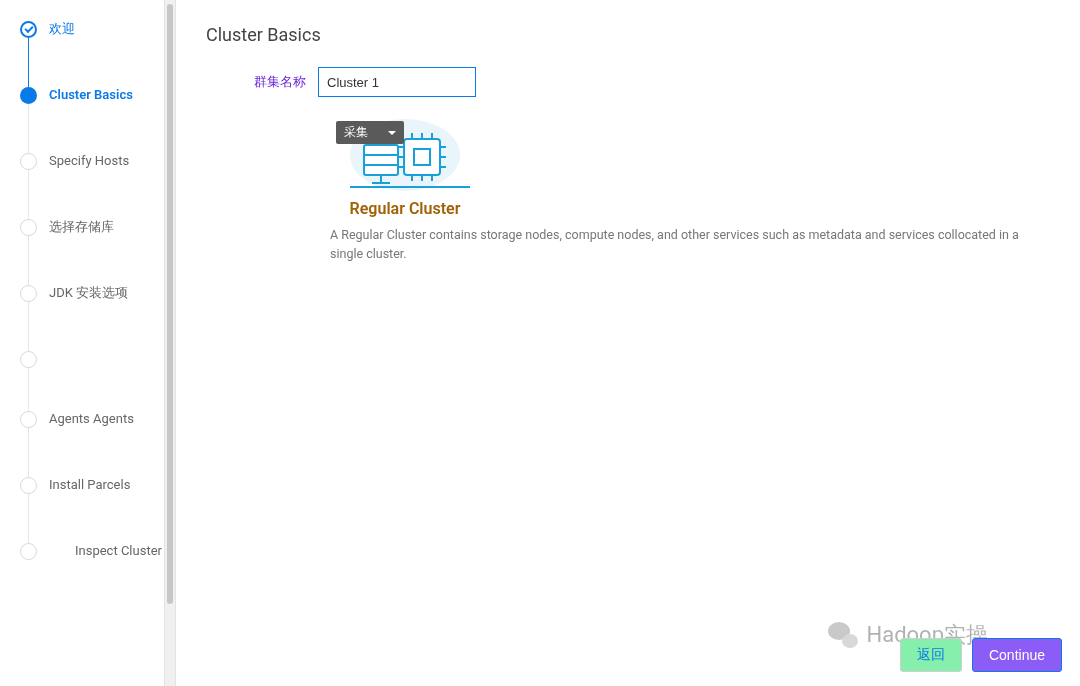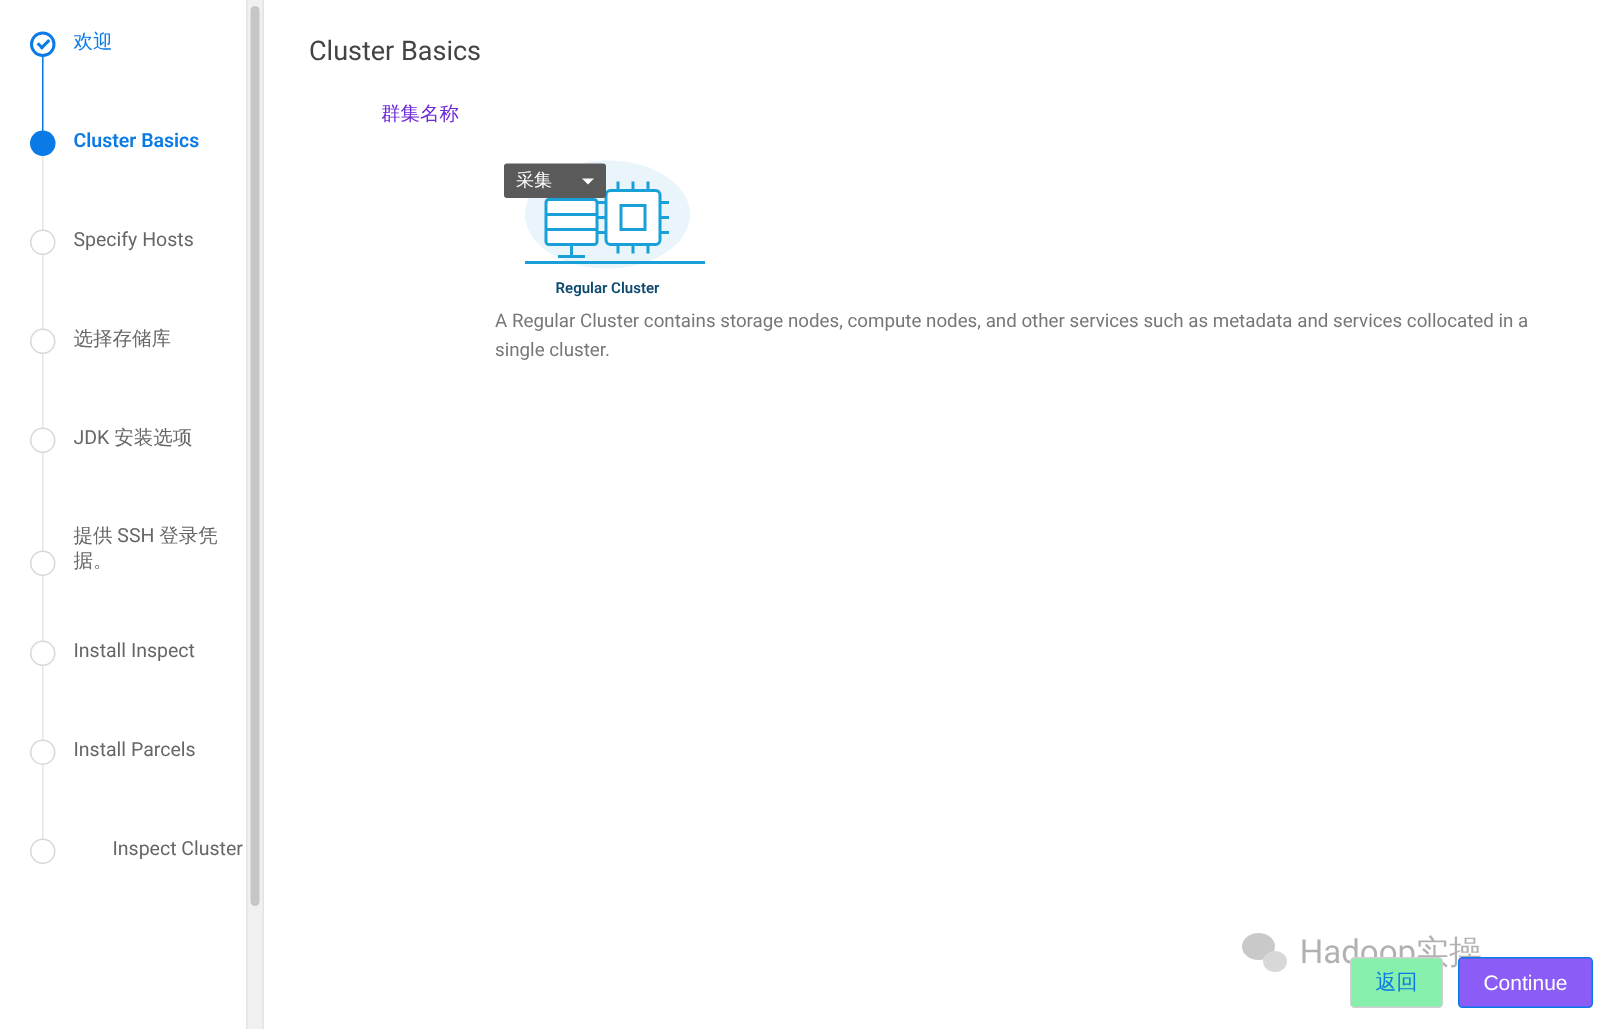--- a/index.html
+++ b/index.html
@@ -181,23 +181,23 @@
     border-right: 4px solid transparent;
     border-top: 4px solid #fff;
   }
   .illustration {
     position: absolute;
     inset: 0;
   }
   .type-title {
     text-align: center;
     width: 150px;
-    font-size: 10px;
+    font-size: 16px;
     font-weight: 600;
-    color: #0c4a6e;
+    color: #a16207;
     margin-bottom: 8px;
   }
   .type-desc {
     font-size: 12.5px;
     color: #777;
     line-height: 1.5;
   }
   
   .footer {
     position: absolute;
@@ -275,45 +275,45 @@
       <li class="step">
         <span class="step-indicator"></span>
         <span class="step-label">选择存储库</span>
       </li>
       <li class="step">
         <span class="step-indicator"></span>
         <span class="step-label">JDK 安装选项</span>
       </li>
       <li class="step step-tall">
         <span class="step-indicator"></span>
-        <span class="step-label">提供 SSH 登录凭据。</span>
-      </li>
-      <li class="step">
-        <span class="step-indicator"></span>
-        <span class="step-label">Install Inspect</span>
+      </li>
+      <li class="step">
+        <span class="step-indicator"></span>
+        <span class="step-label">Agents Agents</span>
       </li>
       <li class="step">
         <span class="step-indicator"></span>
         <span class="step-label">Install Parcels</span>
       </li>
       <li class="step">
         <span class="step-indicator"></span>
         <span class="step-label">Inspect Cluster</span>
       </li>
     </ul>
     <div class="scrollbar-track">
       <div class="scrollbar-thumb"></div>
     </div>
   </aside>
 
   <main class="main">
     <h1 class="page-title">Cluster Basics</h1>
 
     <div class="form-row">
       <label class="form-label">群集名称</label>
+      <input class="text-input" type="text" value="Cluster 1" style="">
     </div>
 
     <div class="cluster-type-block">
       <div class="illustration-wrap">
         <div class="dropdown-btn">
           <span>采集</span>
           <span class="caret-down"></span>
         </div>
         <svg class="illustration" viewBox="0 0 150 78">
           <ellipse cx="75" cy="40" rx="55" ry="36" fill="#e9f4fb"></ellipse>

